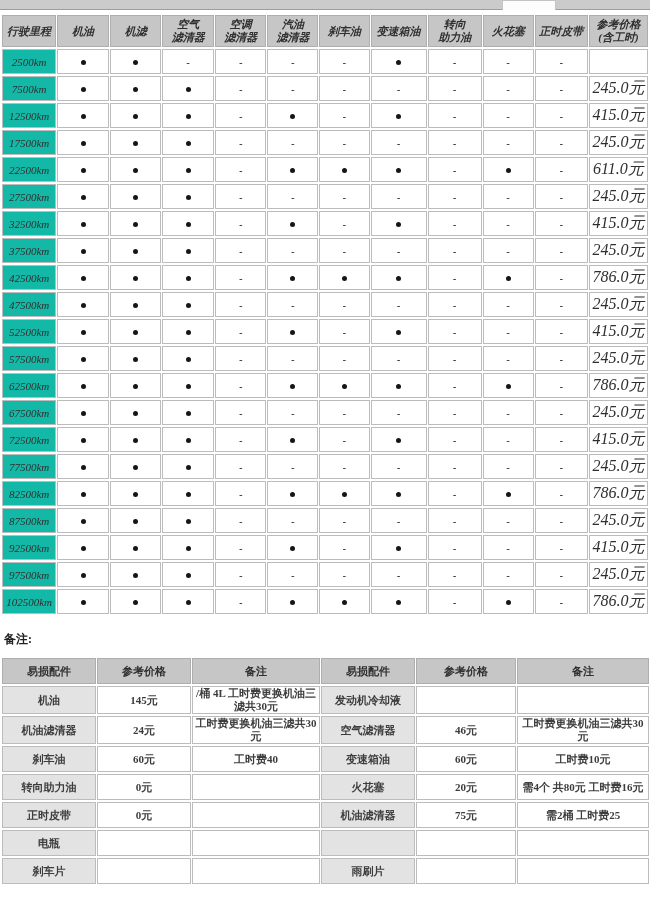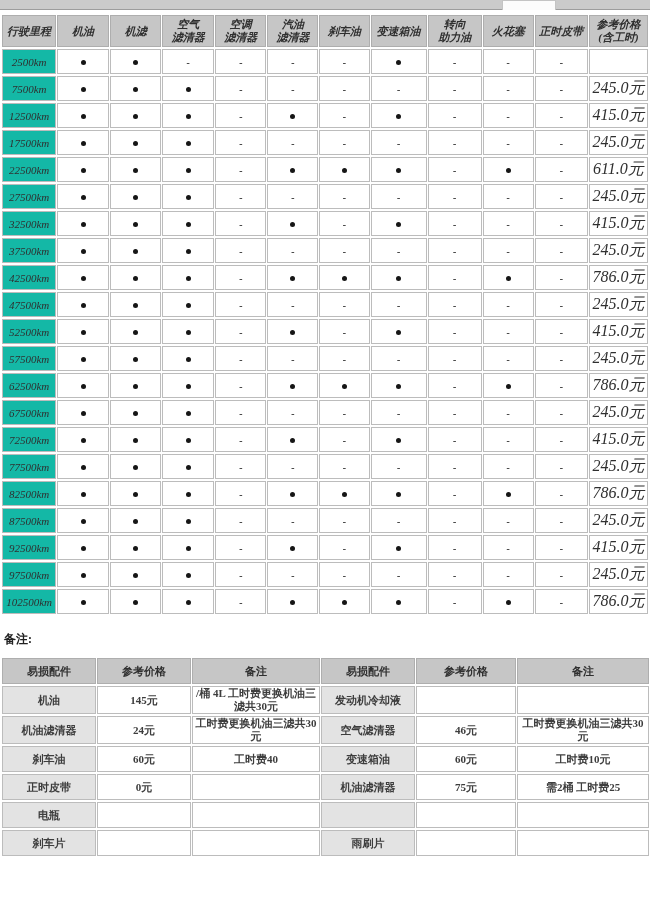--- a/index.html
+++ b/index.html
@@ -440,20 +440,28 @@
       </tr>
       <tr>
         <td class="part-name">刹车油</td>
         <td>60元</td>
         <td>工时费40</td>
         <td class="part-name">变速箱油</td>
         <td>60元</td>
         <td>工时费10元</td>
       </tr>
       <tr>
+        <td class="part-name">转向助力油</td>
+        <td>0元</td>
+        <td></td>
+        <td class="part-name">火花塞</td>
+        <td>20元</td>
+        <td>需4个 共80元 工时费16元</td>
+      </tr>
+      <tr>
         <td class="part-name">正时皮带</td>
         <td>0元</td>
         <td></td>
         <td class="part-name">机油滤清器</td>
         <td>75元</td>
         <td>需2桶 工时费25</td>
       </tr>
       <tr>
         <td class="part-name">电瓶</td>
         <td></td>

